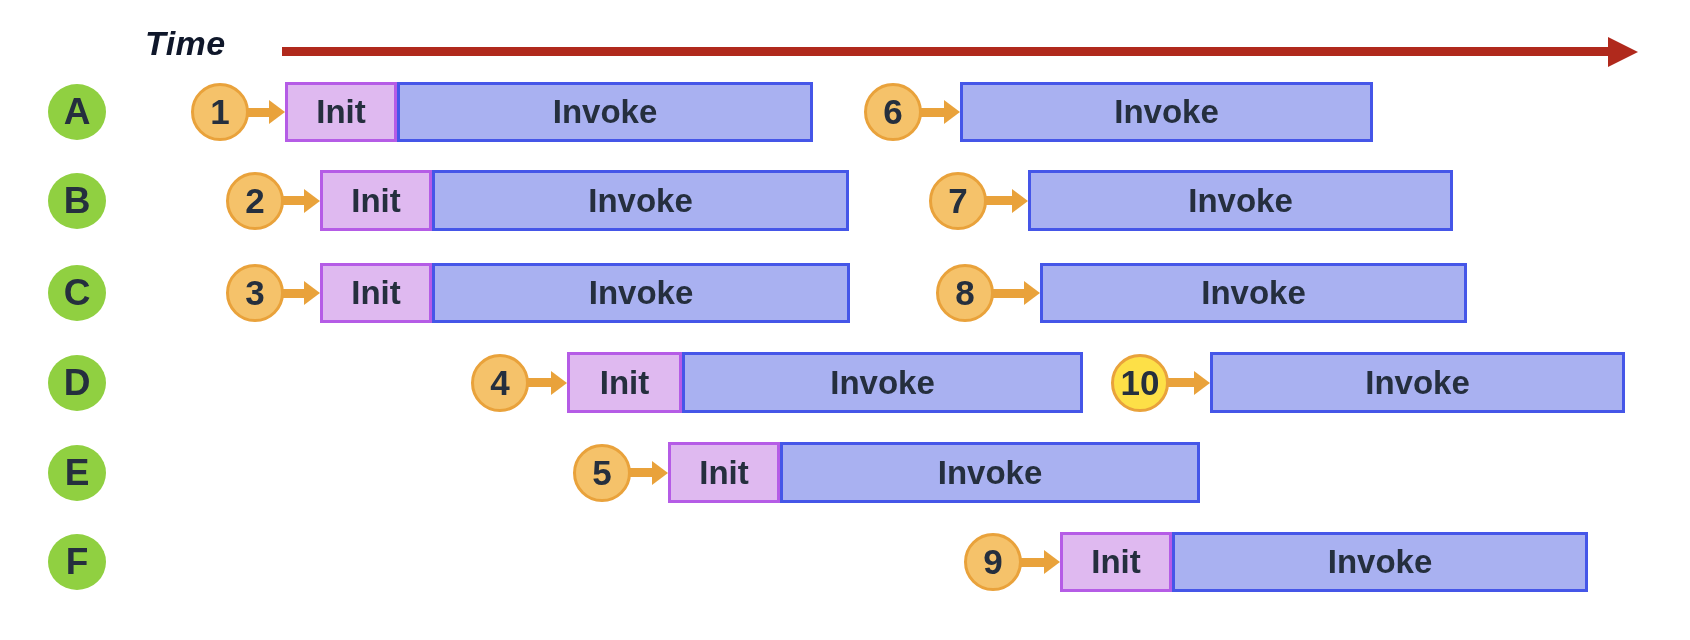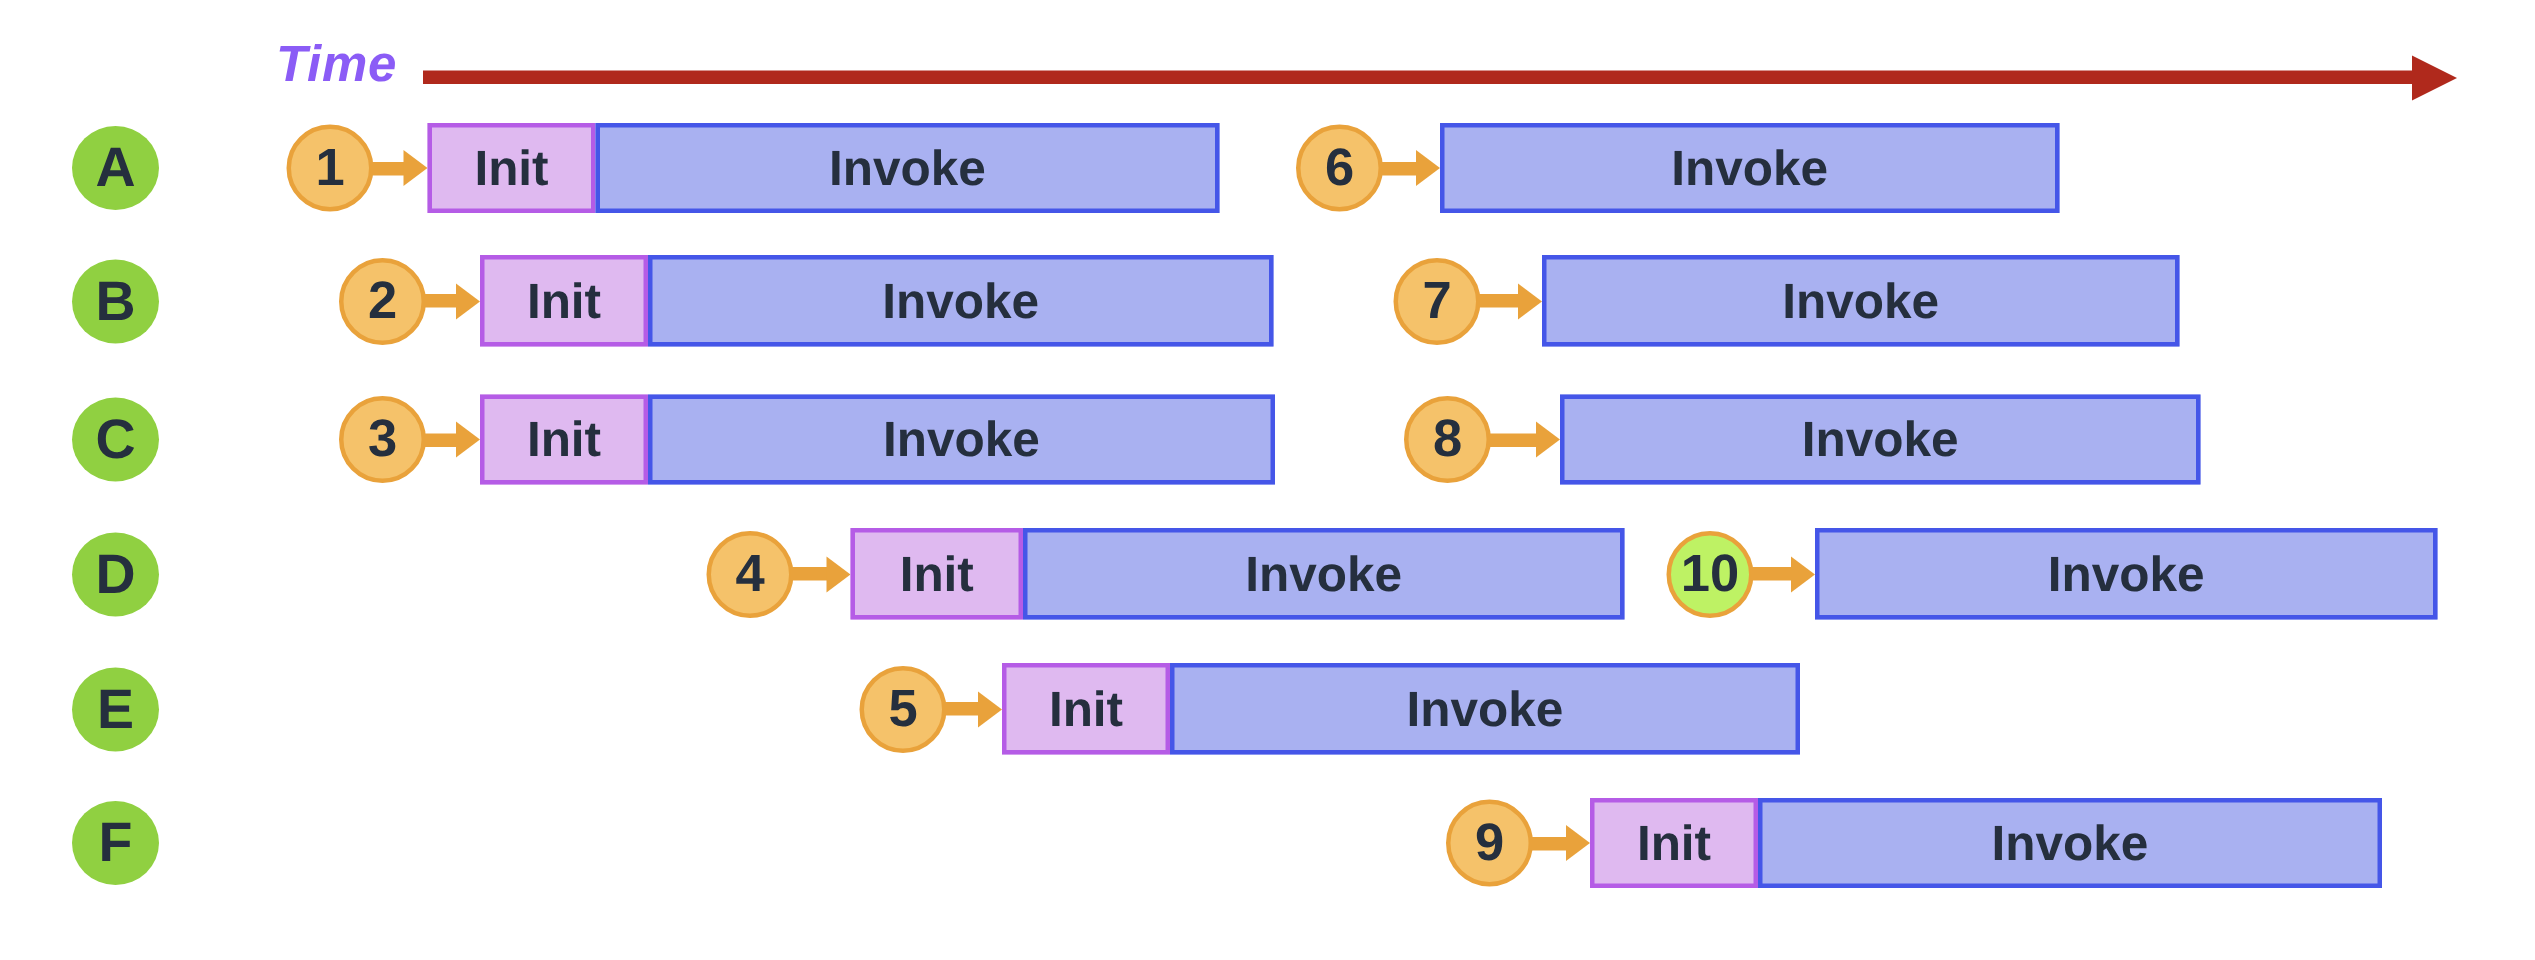--- a/index.html
+++ b/index.html
@@ -45,21 +45,21 @@
   .seg{
     position:absolute;box-sizing:border-box;
     display:flex;align-items:center;justify-content:center;
     font-size:33px;font-weight:600;
   }
 </style>
 </head>
 <body>
 
 <div id="canvas" style="color: rgb(37, 47, 62);">
-  <div id="time-label" style="color: #8b5cf6; margin-left: 39px;">Time</div>
+  <div id="time-label" style="color: #0f172a;">Time</div>
   <div id="time-line" style="background: rgb(176, 41, 28);"></div>
   <div id="time-arrowhead" style="border-left-color: rgb(176, 41, 28);"></div>
   <div id="lanes">
       <div class="lane-circle" style="left: 48px; top: 84px; background: rgb(144, 208, 65);">A</div>
       <div class="seq-circle" style="left: 191px; top: 83px; background: rgb(245, 194, 106); border: 3px solid rgb(233, 162, 59);">1</div>
       <div class="arrow-shaft" style="left: 247px; top: 107.5px; width: 25px; background: rgb(233, 162, 59);"></div>
       <div class="arrow-head" style="left: 269px; top: 100px; border-left: 16px solid rgb(233, 162, 59);"></div>
       <div class="seg" style="left: 285px; top: 82px; width: 112px; height: 60px; background: rgb(223, 185, 240); border: 3px solid rgb(181, 92, 230);">
         <div class="">Init</div>
       </div>
@@ -107,21 +107,21 @@
       <div class="lane-circle" style="left: 48px; top: 354.5px; background: rgb(144, 208, 65);">D</div>
       <div class="seq-circle" style="left: 471px; top: 353.5px; background: rgb(245, 194, 106); border: 3px solid rgb(233, 162, 59);">4</div>
       <div class="arrow-shaft" style="left: 527px; top: 378px; width: 27px; background: rgb(233, 162, 59);"></div>
       <div class="arrow-head" style="left: 551px; top: 370.5px; border-left: 16px solid rgb(233, 162, 59);"></div>
       <div class="seg" style="left: 567px; top: 352px; width: 115px; height: 61px; background: rgb(223, 185, 240); border: 3px solid rgb(181, 92, 230);">
         <div class="">Init</div>
       </div>
       <div class="seg" style="left: 682px; top: 352px; width: 401px; height: 61px; background: rgb(169, 177, 241); border: 3px solid rgb(69, 86, 232);">
         <div class="">Invoke</div>
       </div>
-      <div class="seq-circle" style="left: 1111px; top: 353.5px; background: #bef264; border: 3px solid rgb(233, 162, 59);">10</div>
+      <div class="seq-circle" style="left: 1111px; top: 353.5px; background: #fde047; border: 3px solid rgb(233, 162, 59);">10</div>
       <div class="arrow-shaft" style="left: 1167px; top: 378px; width: 30px; background: rgb(233, 162, 59);"></div>
       <div class="arrow-head" style="left: 1194px; top: 370.5px; border-left: 16px solid rgb(233, 162, 59);"></div>
       <div class="seg" style="left: 1210px; top: 352px; width: 415px; height: 61px; background: rgb(169, 177, 241); border: 3px solid rgb(69, 86, 232);">
         <div class="">Invoke</div>
       </div>
       <div class="lane-circle" style="left: 48px; top: 444.5px; background: rgb(144, 208, 65);">E</div>
       <div class="seq-circle" style="left: 573px; top: 443.5px; background: rgb(245, 194, 106); border: 3px solid rgb(233, 162, 59);">5</div>
       <div class="arrow-shaft" style="left: 629px; top: 468px; width: 26px; background: rgb(233, 162, 59);"></div>
       <div class="arrow-head" style="left: 652px; top: 460.5px; border-left: 16px solid rgb(233, 162, 59);"></div>
       <div class="seg" style="left: 668px; top: 442px; width: 112px; height: 61px; background: rgb(223, 185, 240); border: 3px solid rgb(181, 92, 230);">

